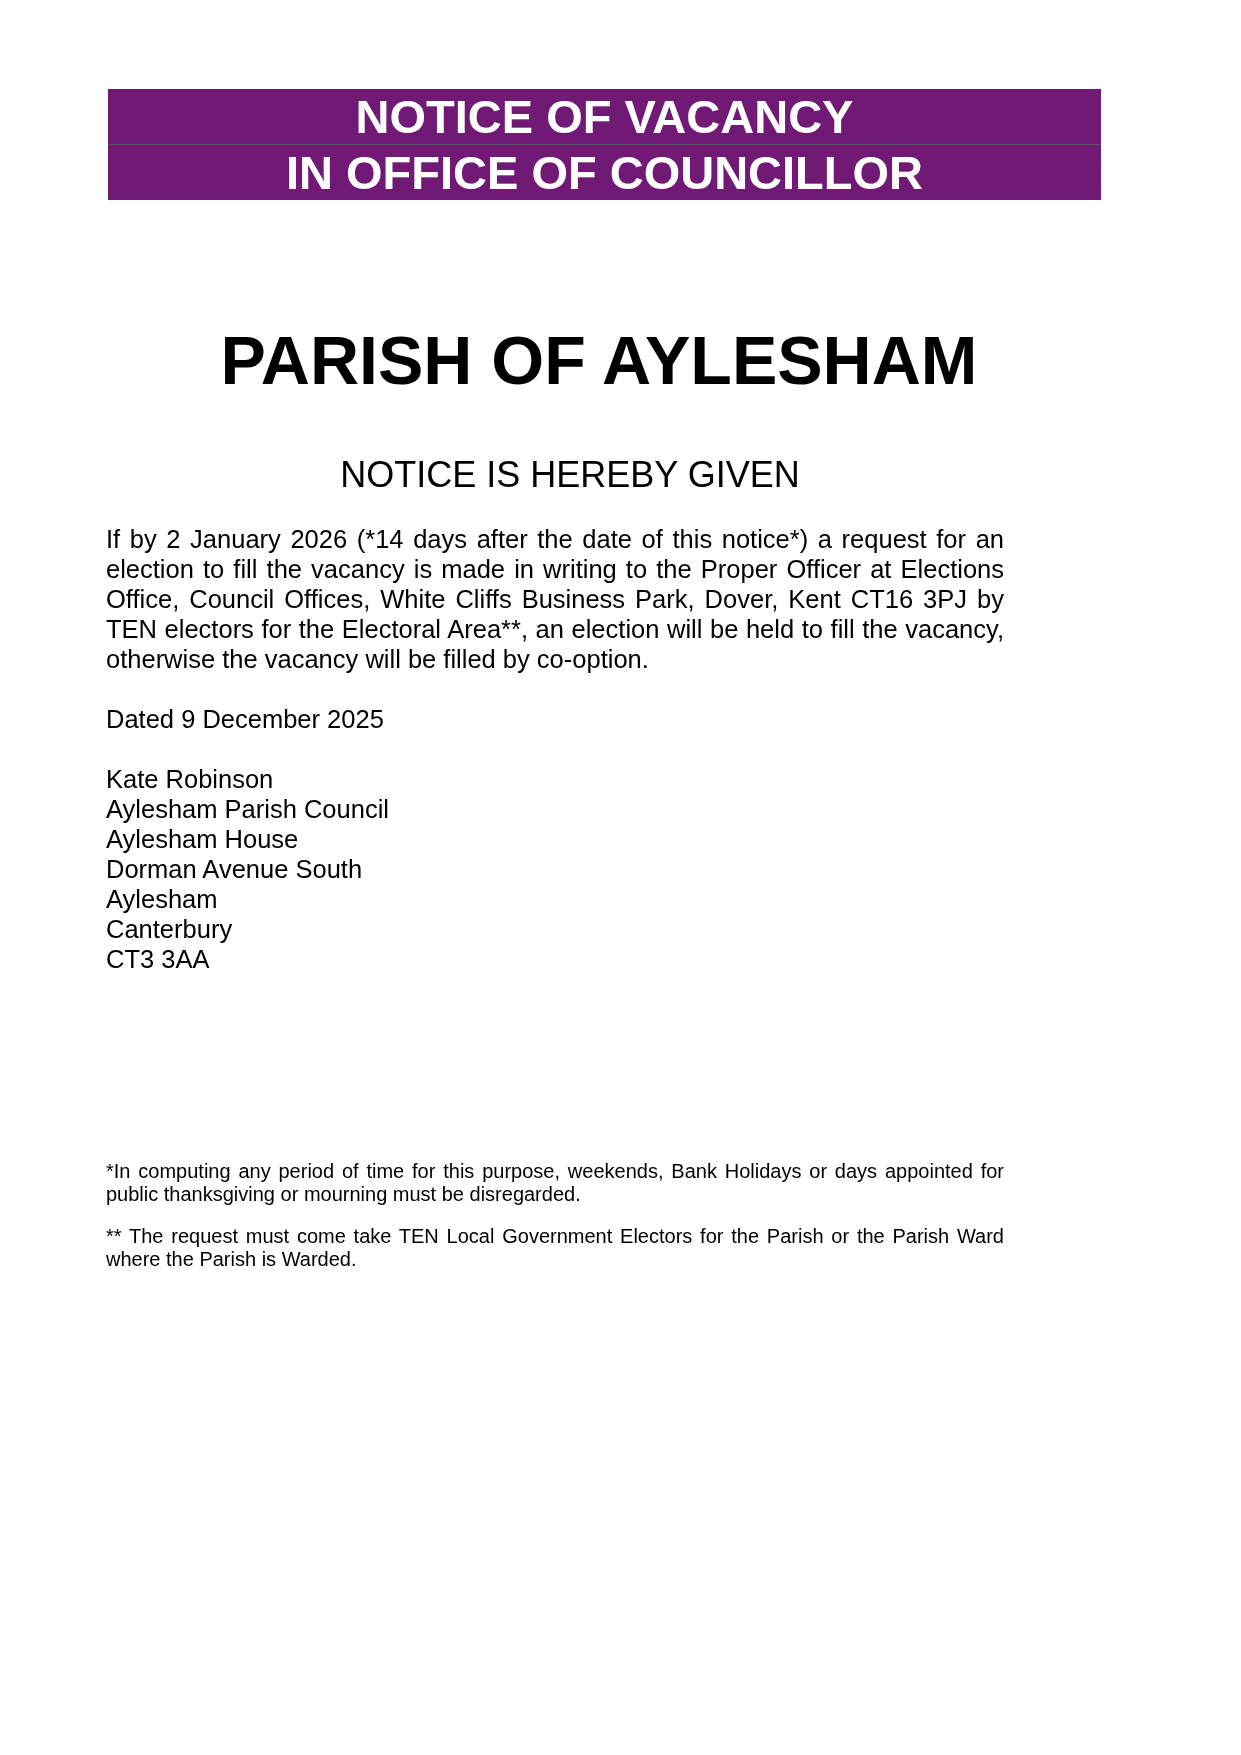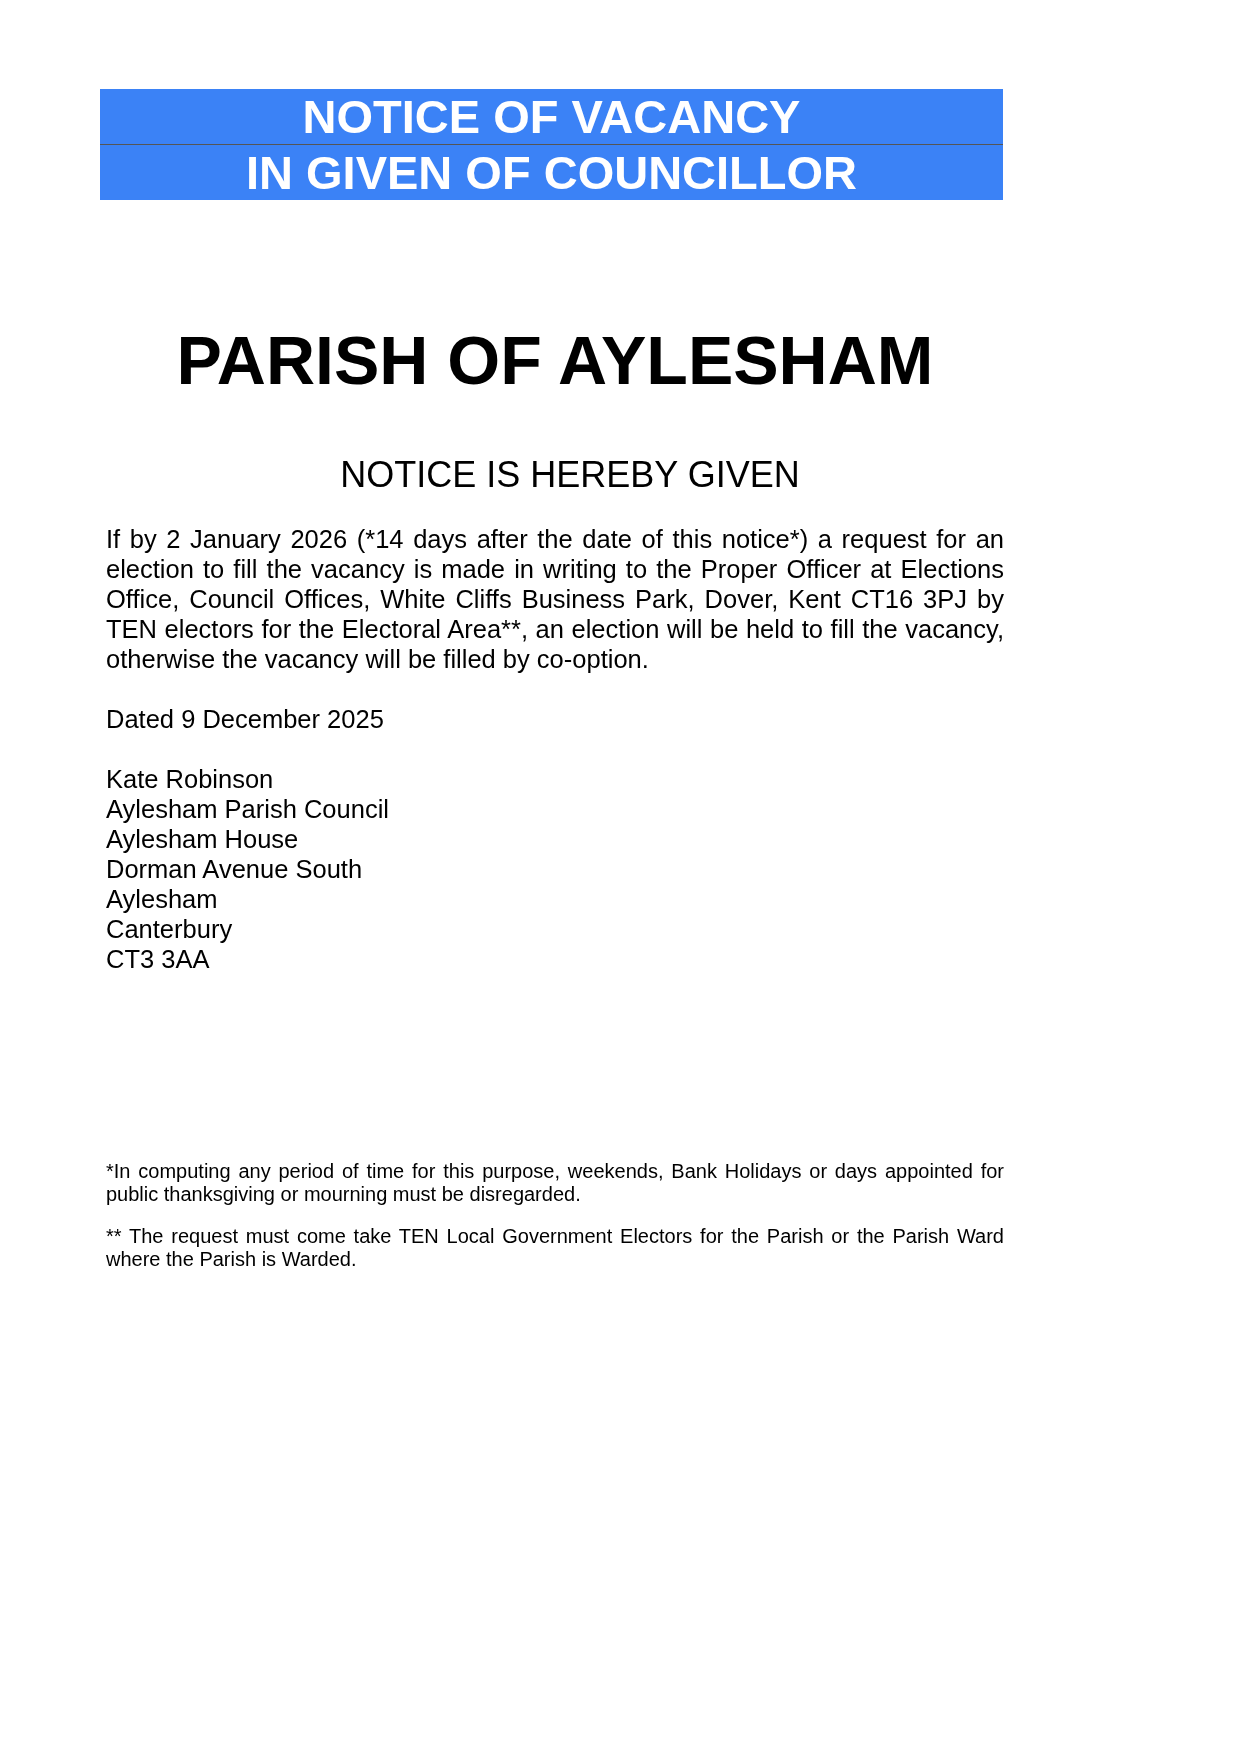--- a/index.html
+++ b/index.html
@@ -1,35 +1,35 @@
 <!DOCTYPE html>
 <html><head>
 <meta charset="utf-8">
 <style>
   html, body { margin: 0; padding: 0; background: #ffffff; }
   body { width: 1241px; height: 1755px; position: relative; font-family: "Liberation Sans", sans-serif; color: #000; }
-  .banner { position: absolute; left: 100px; top: 89px; width: 903px; background: #3b82f6; color: #fff; }
+  .banner { position: absolute; left: 108px; top: 89px; width: 993px; background: #701a75; color: #fff; }
   .banner-line { font-weight: bold; font-size: 47px; text-align: center; height: 55px; line-height: 55px; }
   .banner-line.first { border-bottom: 1px solid #555; }
-  .parish { position: absolute; left: 0; width: 1110px; top: 320px; text-align: center; font-weight: bold; font-size: 68px; line-height: 80px; }
+  .parish { position: absolute; left: 0; width: 1110px; top: 320px; text-align: center; font-weight: bold; font-size: 68px; line-height: 80px; padding-left: 44px; }
   .given { position: absolute; left: 0; width: 1110px; top: 448px; text-align: center; font-size: 36px; line-height: 54px; padding-left: 15px; }
   .body { position: absolute; left: 106px; width: 898px; top: 524px; font-size: 25.5px; line-height: 30px; text-align: justify; }
   .para { margin: 0 0 30px 0; }
   .para.last-line-left { text-align-last: left; }
   .addr { margin: 0; }
   .addr div { height: 30px; }
   .notes { position: absolute; left: 106px; width: 898px; top: 1160px; font-size: 20px; line-height: 23px; text-align: justify; }
   .note { margin: 0 0 19px 0; }
 </style>
 </head>
 <body>
 
 <div class="banner">
   <div class="banner-line first">NOTICE OF VACANCY</div>
-  <div class="banner-line">IN GIVEN OF COUNCILLOR</div>
+  <div class="banner-line">IN OFFICE OF COUNCILLOR</div>
 </div>
 
 <div class="parish">PARISH OF AYLESHAM</div>
 
 <div class="given">NOTICE IS HEREBY GIVEN</div>
 
 <div class="body">
   <p class="para last-line-left">If by 2 January 2026 (*14 days after the date of this notice*) a request for an election to fill the vacancy is made in writing to the Proper Officer at Elections Office, Council Offices, White Cliffs Business Park, Dover, Kent CT16 3PJ by TEN electors for the Electoral Area**, an election will be held to fill the vacancy, otherwise the vacancy will be filled by co-option.</p>
   <p class="para">Dated 9 December 2025</p>
   <div class="addr">

